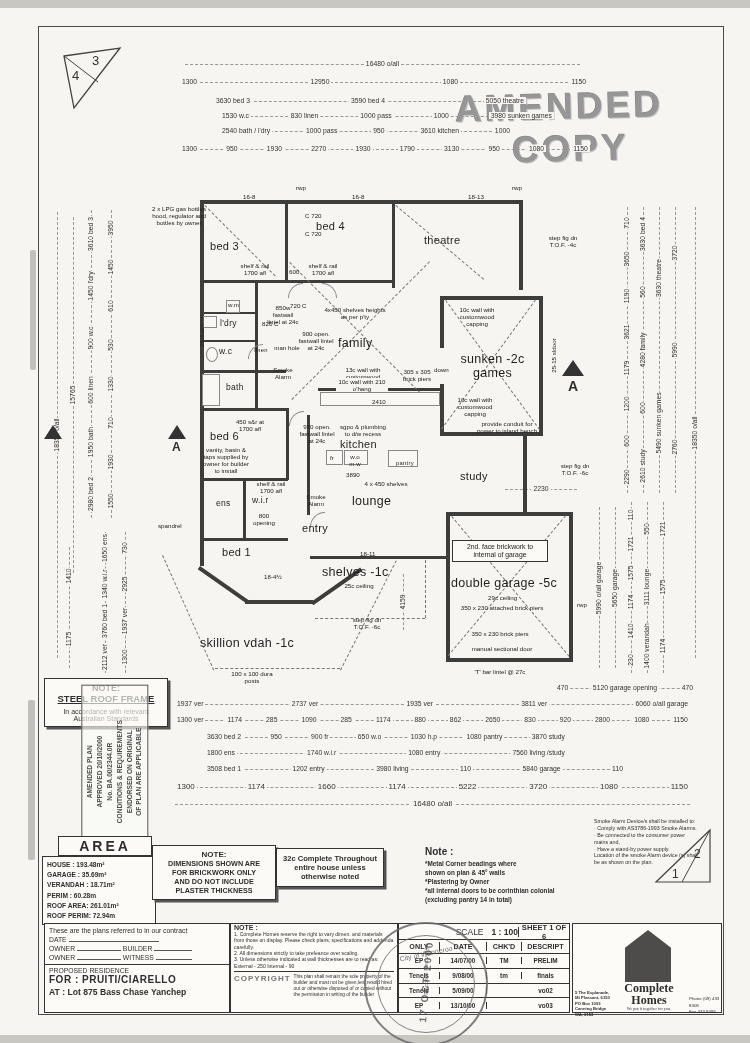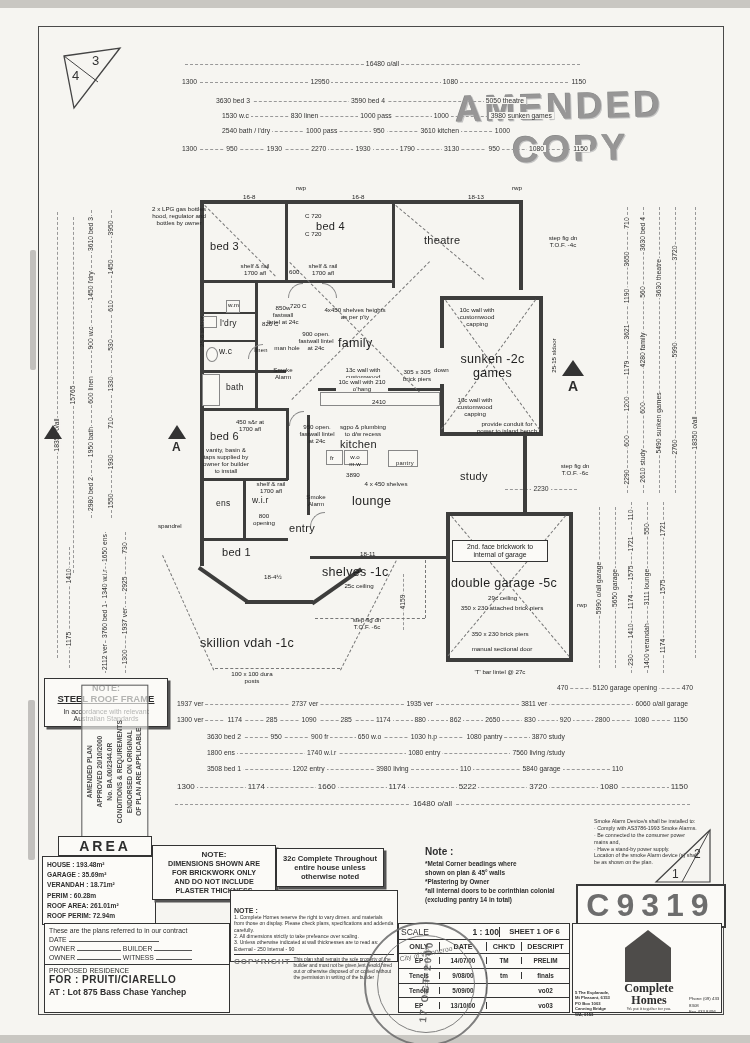--- a/index.html
+++ b/index.html
@@ -353,21 +353,21 @@
   <span class="abs room sm" style="left:226px;top:382px">bath</span>
   <span class="abs room tiny" style="left:250px;top:347px;width:22px">linen</span>
   <span class="abs room big" style="left:338px;top:336px">family</span>
   <span class="abs room big" style="left:455px;top:352px;width:75px;white-space:normal">sunken -2c games</span>
   <span class="abs room" style="left:210px;top:430px">bed 6</span>
   <span class="abs room sm" style="left:216px;top:498px">ens</span>
   <span class="abs room sm" style="left:252px;top:495px">w.i.r</span>
   <span class="abs room" style="left:340px;top:438px">kitchen</span>
   <span class="abs room tiny" style="left:392px;top:460px;width:26px">pantry</span>
   <span class="abs room big" style="left:352px;top:494px">lounge</span>
-  <span class="abs room" style="left:289px;top:522px">entry</span>
+  <span class="abs room" style="left:302px;top:522px">entry</span>
   <span class="abs room" style="left:460px;top:470px">study</span>
   <span class="abs room" style="left:222px;top:546px">bed 1</span>
   <span class="abs room big" style="left:322px;top:565px">shelves -1c</span>
   <span class="abs room big" style="left:200px;top:636px">skillion vdah -1c</span>
   <span class="abs room big" style="left:438px;top:576px;width:132px">double garage -5c</span>
 
   <span class="abs ann" style="left:148px;top:205px;width:62px">2 x LPG gas bottles hood, regulator and bottles by owner</span>
   <span class="abs ann" style="left:243px;top:193px">16-8</span>
   <span class="abs ann" style="left:352px;top:193px">16-8</span>
   <span class="abs ann" style="left:468px;top:193px">18-13</span>
@@ -482,54 +482,53 @@
     <div style="font-size:5.3px;line-height:1.3">Location of the smoke Alarm device (s) shall be as shown on the plan.</div>
   </div>
 
   <svg class="abs" style="left:652px;top:828px" width="62" height="58">
     <polygon points="58,2 58,54 4,54" fill="none" stroke="#444" stroke-width="1.2"></polygon>
     <line x1="58" y1="2" x2="30" y2="54" stroke="#444" stroke-width="1"></line>
     <text x="42" y="30" font-size="12" fill="#333">2</text>
     <text x="20" y="50" font-size="12" fill="#333">1</text>
   </svg>
 
-  <div class="abs c9319" style="left:576px;top:884px;width:146px;height:40px">C9319</div>
 
   <div class="abs tb" style="left:44px;top:923px;width:186px;height:90px;padding:3px 4px;box-sizing:border-box">
     <div style="font-size:6.8px">These are the plans referred to in our contract</div>
     <div style="font-size:6.8px;margin-top:2px"><span>DATE</span> <span class="small-line" style="width:90px"></span></div>
     <div style="font-size:6.8px;margin-top:2px"><span>OWNER</span> <span class="small-line" style="width:44px"></span> <span>BUILDER</span> <span class="small-line" style="width:38px"></span></div>
     <div style="font-size:6.8px;margin-top:2px"><span>OWNER</span> <span class="small-line" style="width:44px"></span> <span>WITNESS</span> <span class="small-line" style="width:36px"></span></div>
     <div style="border-top:1px solid #333;margin:3px -4px 2px"></div>
     <div style="font-size:6.8px">PROPOSED RESIDENCE</div>
     <div style="font-size:10px;font-weight:bold;letter-spacing:.5px">FOR : PRUITI/CIARELLO</div>
     <div style="font-size:8.6px;font-weight:bold;margin-top:2px">AT : Lot  875  Bass Chase Yanchep</div>
   </div>
 
-  <div class="abs tb" style="left:230px;top:890px;width:168px;height:72px;box-sizing:border-box;padding:16px 3px">
+  <div class="abs tb" style="left:230px;top:923px;width:168px;height:90px;box-sizing:border-box;padding:0 3px">
     <div style="font-weight:bold;font-size:7px">NOTE :</div>
     <div class="legal-note">1. Complete Homes reserve the right to vary dimen. and materials from those on display. Please check plans, specifications and addenda carefully.</div>
     <div class="legal-note">2. All dimensions strictly to take prefeance over scaling.</div>
     <div class="legal-note">3. Unless otherwise indicated at wall thicknesses are to read as:  External - 250   Internal - 90</div>
     <div style="display:flex;gap:3px;border-top:1px solid #333;margin-top:2px;padding-top:2px;align-items:flex-start">
       <div class="copy-label">COPYRIGHT</div>
       <div class="legal-note" style="font-size:4.8px;flex:1">This plan shall remain the sole property of the builder and must not be given,lent,resold hired out or otherwise disposed of or copied without the permission in writing of the builder</div>
     </div>
   </div>
 
   <div class="abs datestamp" style="left:364px;top:922px;width:120px;height:120px;z-index:5">
     <div class="inner"></div>
     <div class="abs" style="left:14px;top:26px;width:92px;text-align:center;font-size:7px;transform:rotate(-12deg)">City of Wanneroo</div>
     <div class="abs" style="left:20px;top:44px;width:80px;text-align:center;font-size:6px;transform:rotate(-90deg)">Records Rec'v By</div>
     <div class="abs" style="left:18px;top:52px;width:84px;text-align:center;font-size:10px;font-weight:bold;letter-spacing:2px;transform:rotate(-85deg)">17 OCT 2000</div>
   </div>
 
   <div class="abs tb" style="left:398px;top:923px;width:172px;height:90px;box-sizing:border-box;display:flex;flex-direction:column">
     <div class="row" style="height:15px">
-      <span class="dwg-cell" style="width:98px;justify-content:space-between;padding-left:2px;gap:8px;font-size:8.5px">
+      <span class="dwg-cell" style="width:98px;justify-content:flex-end;padding-left:21px;gap:8px;font-size:8.5px">
           <span>SCALE</span> 
           <b>1 : 100</b>
         </span>
       <span style="flex:1;text-align:center;font-size:7.6px;font-weight:bold">SHEET 1 OF 6</span>
     </div>
     <div class="row" style="height:13px;font-weight:bold;font-size:7.2px">
       <span class="dwg-cell" style="width:40px">ONLY</span>
       <span class="dwg-cell" style="width:46px">DATE</span>
       <span class="dwg-cell" style="width:34px">CHK'D</span>
       <span class="dwg-cell" style="flex:1;border-right:none">DESCRIPT</span>

